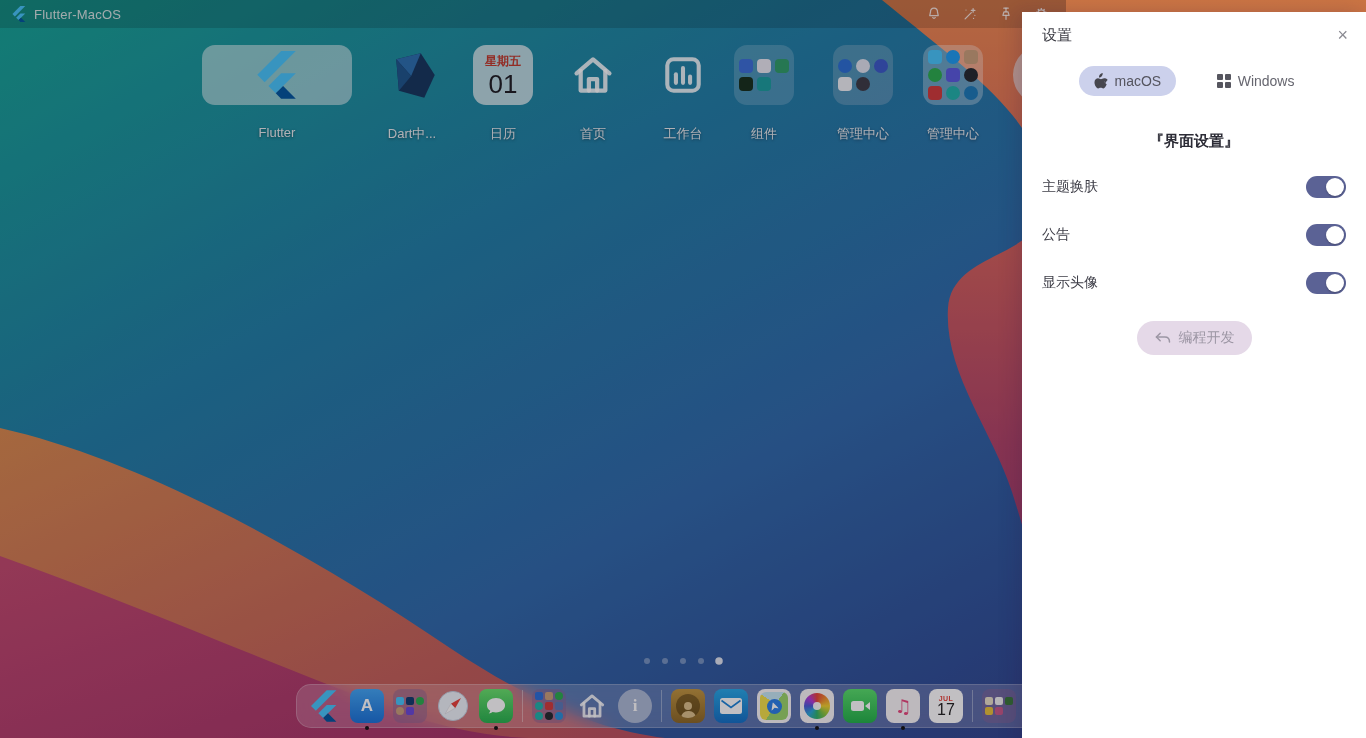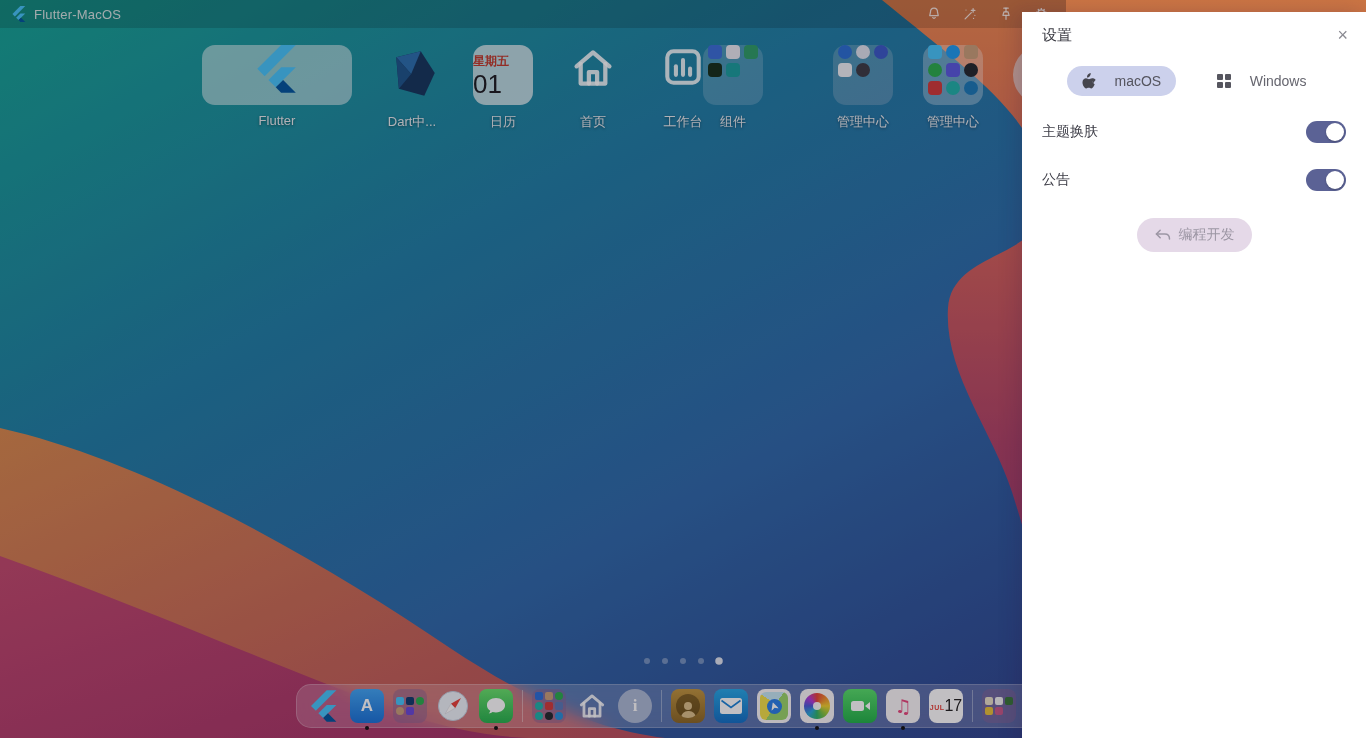--- a/index.html
+++ b/index.html
@@ -14,22 +14,22 @@
   .titlebar{position:absolute;left:0;top:0;width:1066px;height:28px;display:flex;align-items:center;gap:8px;padding:0 12px;z-index:2}
   .tb-title{font-size:13px;color:#d6e4e2;letter-spacing:.2px}
   .tb-icons{margin-left:auto;display:flex;align-items:center;gap:19px;padding-right:4px}
   .tb-ic{width:17px;height:17px;display:flex;align-items:center;justify-content:center;cursor:pointer}
   .tb-ic svg{stroke:rgba(255,255,255,.82);fill:none;stroke-width:1.4;stroke-linecap:round;stroke-linejoin:round}
   .gear-ch{font-family:"DejaVu Sans",sans-serif;font-size:15px;color:rgba(255,255,255,.85);line-height:1}
 
   
   .desk-item{position:absolute;top:45px;width:60px;display:flex;flex-direction:column;align-items:center;z-index:2;cursor:pointer}
   .desk-item.wide{width:150px}
-  .desk-label{margin-top:8px;font-size:13px;color:#e9ecef;white-space:nowrap;text-shadow:0 1px 3px rgba(0,0,0,.45)}
-  .tile{width:60px;height:60px;border-radius:13px;display:flex;align-items:flex-start;justify-content:center;flex:none}
+  .desk-label{margin-top:20px;font-size:13px;color:#e9ecef;white-space:nowrap;text-shadow:0 1px 3px rgba(0,0,0,.45)}
+  .tile{width:60px;height:60px;border-radius:13px;display:flex;align-items:center;justify-content:center;flex:none}
   .tile.flutter-tile{width:150px;background:rgba(255,255,255,.5)}
   .tile.cal-tile{background:rgba(252,252,252,.7);flex-direction:column;justify-content:center;gap:1px}
   .cal-week{font-size:12px;font-weight:bold;color:#c0392b}
   .cal-day{font-size:26px;color:#1d1d22;line-height:1}
   .tile.glass{background:rgba(200,220,235,.25)}
   .tile.glass2{background:rgba(215,215,225,.25)}
   .tile.glass3{background:rgba(255,255,255,.32)}
   .tile.about-tile{border-radius:50%;background:rgba(236,236,240,.62)}
   .about-i{font-size:26px;font-weight:bold;color:#5e5e66;font-family:"Liberation Serif",serif}
   .mini-grid{display:grid;grid-template-columns:repeat(3,14px);gap:4px;justify-content:center;align-content:center}
@@ -48,21 +48,21 @@
   .appstore{background:linear-gradient(180deg,#41a6f5,#1a73d8);color:#fff;font-size:17px;font-weight:bold}
   .msg{background:linear-gradient(180deg,#69e26c,#27b24e)}
   .ft{background:linear-gradient(180deg,#58df6b,#22b249)}
   .mailic{background:linear-gradient(180deg,#27a9e8,#1370c6)}
   .contacts{background:linear-gradient(180deg,#c1963f,#8c6826)}
   .white-sq{background:#faf7f8}
   .dfold{background:rgba(135,100,150,.48)}
   .dfold .mini-grid{grid-template-columns:repeat(3,8px);gap:2px}
   .dfold .mini{width:8px;height:8px;border-radius:2px}
   .music-note{font-family:"DejaVu Sans",sans-serif;font-size:19px;color:#e8487c;line-height:1}
-  .dcal{gap:0;background:#fff}
+  .dcal{flex-direction:column;gap:0;background:#fff}
   .dcal-month{font-size:7px;font-weight:bold;color:#e8433a;letter-spacing:.5px;margin-top:2px}
   .dcal-day{font-size:16px;color:#222;line-height:1.05}
   .info-circle{border-radius:50%;background:rgba(240,240,244,.55)}
   .info-circle .about-i{font-size:17px;color:#fdfdfd}
   .person-wrap{width:24px;height:24px;border-radius:50%;background:rgba(70,50,12,.5);display:flex;flex-direction:column;align-items:center;justify-content:flex-end;overflow:hidden}
   .p-head-dot{width:8px;height:8px;border-radius:50%;background:#dcc08a;margin-bottom:1px}
   .p-shoulders{width:15px;height:7px;border-radius:8px 8px 0 0;background:#dcc08a}
   .maps-bg{width:28px;height:28px;border-radius:6px;background:conic-gradient(from 210deg at 55% 42%,#f2e04a 0 26%,#c6e8f4 26% 52%,#9ad56a 52% 100%);display:flex;align-items:center;justify-content:center}
   .maps-pin{width:15px;height:15px;border-radius:50%;background:#2a7fe8;display:flex;align-items:center;justify-content:center}
   .maps-arrow{width:8px;height:8px;background:#fff;clip-path:polygon(50% 0,100% 100%,50% 72%,0 100%);transform:rotate(-18deg)}
@@ -75,21 +75,21 @@
   .trash .lid{position:absolute;top:2px;left:1px;width:22px;height:3px;background:#ececf0;border-radius:1.5px}
   .trash .tbody{position:absolute;top:6px;left:2px;width:20px;height:23px;background:linear-gradient(180deg,#f2f2f5,#c3c3cb);clip-path:polygon(6% 0,94% 0,82% 100%,18% 100%)}
 
   
   .panel{position:absolute;top:12px;right:0;width:344px;height:738px;background:#ffffff;z-index:10;box-shadow:-5px 0 18px rgba(40,20,60,.18)}
   .p-head{display:flex;justify-content:space-between;align-items:flex-start;padding:14px 16px 0 20px}
   .p-title{font-size:15px;color:#3a3a42}
   .p-close{font-size:18px;color:#8a8a92;line-height:1;cursor:pointer;padding:0 2px}
   .p-sect{margin-top:36px;text-align:center;font-weight:bold;font-size:15px;color:#2c2c36}
   .mode-row{margin-top:21px;display:flex;justify-content:center;align-items:center;gap:26px}
-  .mode{display:flex;align-items:center;gap:19px;padding:7px 15px;border-radius:17px;font-size:14px;color:#66666f;cursor:pointer}
+  .mode{display:flex;align-items:center;gap:7px;padding:7px 15px;border-radius:17px;font-size:14px;color:#66666f;cursor:pointer}
   .mode[data-selected="true"]{background:#ccd1ec;color:#55555f}
   .apple-svg{width:14px;height:16px;fill:#46464e}
   .win-grid{display:grid;grid-template-columns:6px 6px;grid-template-rows:6px 6px;gap:1.5px}
   .win-grid i{background:#56565f;border-radius:1px}
   .tg-wrap{margin-top:12px}
   .tg-row{display:flex;justify-content:space-between;align-items:center;height:48px;padding:0 20px}
   .tg-label{font-size:14px;color:#3c3c46}
   .switch{width:40px;height:22px;border-radius:11px;background:#c8bcd2;position:relative;cursor:pointer;flex:none}
   .switch[data-on="true"]{background:#5b6295}
   .knob{position:absolute;top:2px;left:2px;width:18px;height:18px;border-radius:50%;background:#fff;box-shadow:0 1px 2px rgba(0,0,0,.25);transition:left .1s}
@@ -212,21 +212,21 @@
     <svg class="home-g" width="44" height="44" viewBox="0 0 28 28">
         <rect x="4" y="4" width="20" height="20" rx="4"></rect>
         <path d="M9.5 19 V13.5"></path>
         <path d="M14 19 V9.5"></path>
         <path d="M18.5 19 V15"></path>
       </svg>
   </div>
   <span class="desk-label">工作台</span>
 </div>
 
-<div class="desk-item" style="left:703px">
+<div class="desk-item" style="left:734px">
   <div class="tile glass">
     <div class="mini-grid">
       <div class="mini" style="background:#3a6fd8"></div>
       <div class="mini" style="background:#e8e8f0"></div>
       <div class="mini" style="background:#2e9e68"></div>
       <div class="mini" style="background:#16301c"></div>
       <div class="mini" style="background:#1a9e9e"></div>
     </div>
   </div>
   <span class="desk-label">组件</span>
@@ -413,33 +413,40 @@
       <span class="win-grid">
           <i></i>
           <i></i>
           <i></i>
           <i></i>
         </span>
       <span>Windows</span>
     </div>
   </div>
 
+  <div class="p-sect">『界面设置』</div>
   <div class="tg-wrap">
     <div class="tg-row">
       <span class="tg-label">主题换肤</span>
       <span class="switch" data-on="true">
           <span class="knob"></span>
         </span>
     </div>
     <div class="tg-row">
       <span class="tg-label">公告</span>
       <span class="switch" data-on="true">
           <span class="knob"></span>
         </span>
     </div>
+    <div class="tg-row">
+      <span class="tg-label">显示头像</span>
+      <span class="switch" data-on="true">
+          <span class="knob"></span>
+        </span>
+    </div>
   </div>
 
   <div class="restore">
     <svg width="17" height="14" viewBox="0 0 18 15">
       <path d="M6.5 2.5 L2.5 6.5 L6.5 10.5"></path>
       <path d="M2.5 6.5 H11.5 C14.5 6.5 16.5 8.7 16.5 11.8"></path>
     </svg>
     <span>编程开发</span>
   </div>
 </aside>

